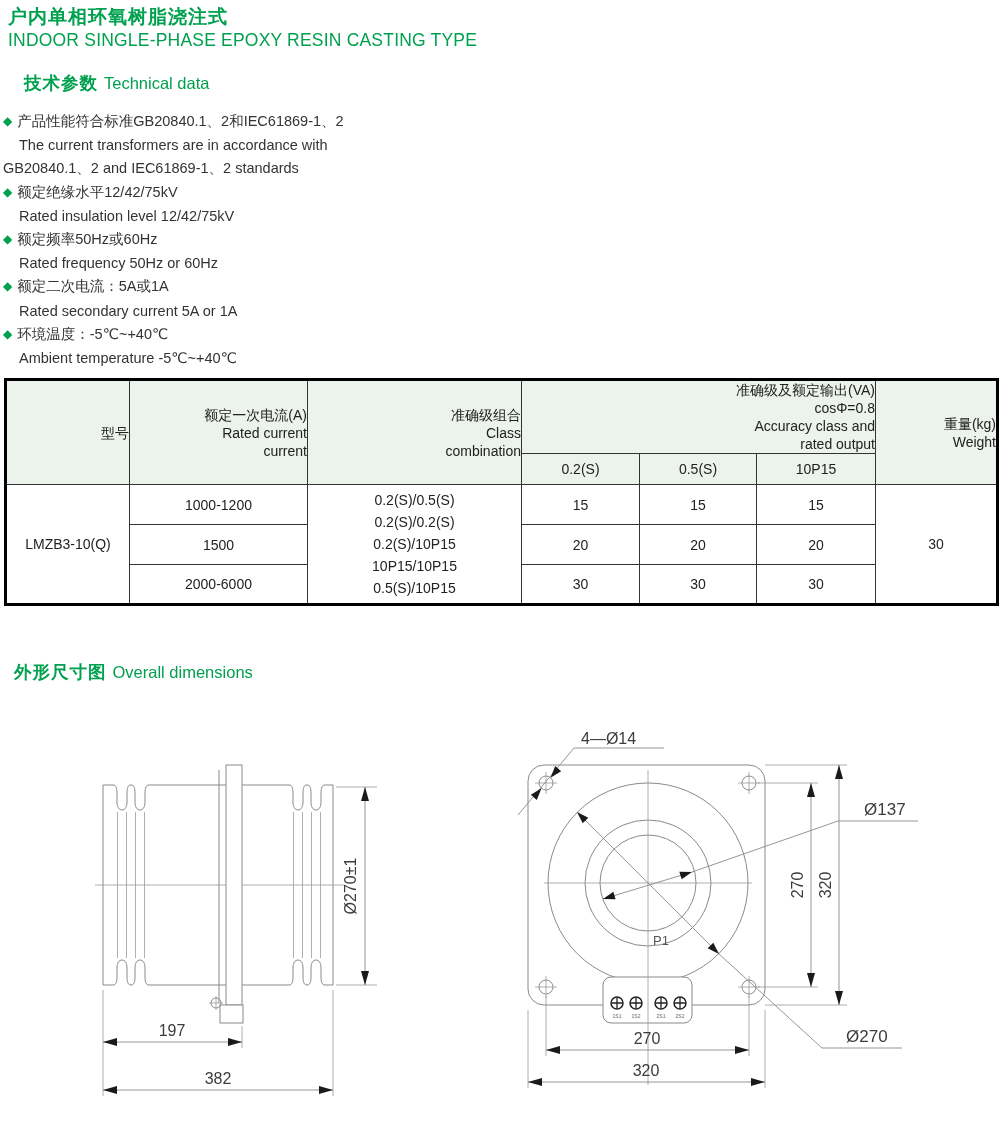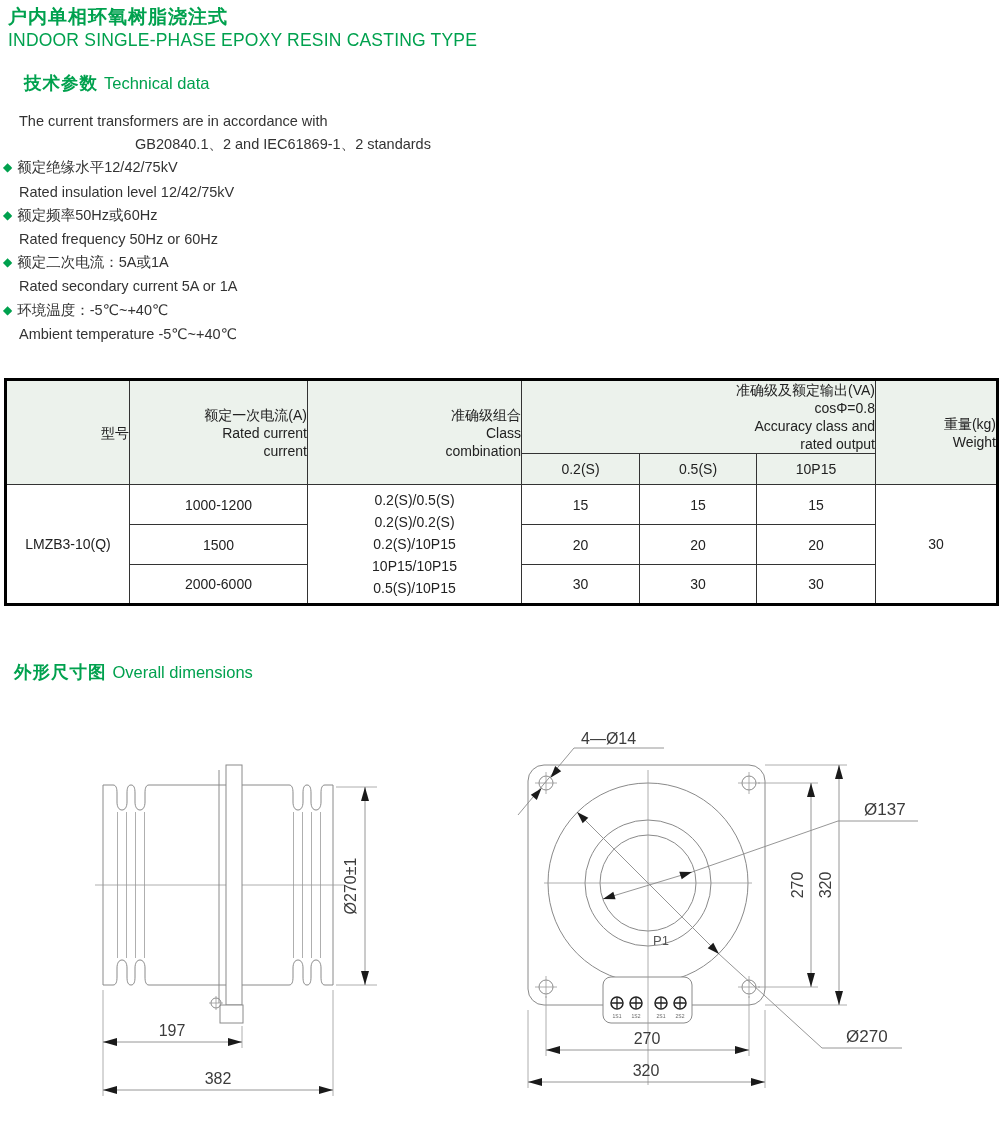--- a/index.html
+++ b/index.html
@@ -14,21 +14,21 @@
   .sec-head { position:absolute; white-space:nowrap; }
   .sec-head .zh { font-size:17.5px; font-weight:700; color:#00a14e; letter-spacing:1px; }
   .sec-head .en { font-size:16.5px; font-weight:400; color:#00a14e; margin-left:6px; }
   .tech-head { left:24px; top:71px; }
   .dims-head { left:14px; top:660px; }
   
   .bullets { position:absolute; left:3px; top:110px; width:560px; font-size:14.5px; color:#333; }
   .b-line { line-height:23.2px; white-space:nowrap; }
   .diam { color:#00a14e; font-size:12px; margin-right:5px; position:relative; top:-1px; }
   .b-line.en { padding-left:16px; }
-  .b-line.flush { padding-left:0;text-align:center; }
+  .b-line.flush { padding-left:0; }
   
   .spec-table {
     position:absolute; left:4px; top:378px; width:992px;
     border-collapse:collapse; table-layout:fixed; text-align:center;
     font-size:14px; color:#222; border:3px solid #000;
   }
   .spec-table th, .spec-table td { border:1px solid #333; font-weight:400; padding:0; vertical-align:middle; }
   .spec-table thead th { background:#ecf2ec; }
   .row-h1 { height:73px; }
   .row-h2 { height:31px; }
@@ -58,20 +58,21 @@
   <div class="title-block">
     <div class="title-zh">户内单相环氧树脂浇注式</div>
     <div class="title-en">INDOOR SINGLE-PHASE EPOXY RESIN CASTING TYPE</div>
   </div>
 
   <div class="sec-head tech-head">
     <span class="zh">技术参数</span><span class="en">Technical data</span>
   </div>
 
   <div class="bullets">
+    <div class="b-line zh"><span class="diam">◆</span><span>产品性能符合标准GB20840.1、2和IEC61869-1、2</span></div>
     <div class="b-line en">The current transformers are in accordance with</div>
     <div class="b-line flush">GB20840.1、2 and IEC61869-1、2 standards</div>
     <div class="b-line zh"><span class="diam">◆</span><span>额定绝缘水平12/42/75kV</span></div>
     <div class="b-line en">Rated insulation level 12/42/75kV</div>
     <div class="b-line zh"><span class="diam">◆</span><span>额定频率50Hz或60Hz</span></div>
     <div class="b-line en">Rated frequency 50Hz or 60Hz</div>
     <div class="b-line zh"><span class="diam">◆</span><span>额定二次电流：5A或1A</span></div>
     <div class="b-line en">Rated secondary current 5A or 1A</div>
     <div class="b-line zh"><span class="diam">◆</span><span>环境温度：-5℃~+40℃</span></div>
     <div class="b-line en">Ambient temperature -5℃~+40℃</div>

